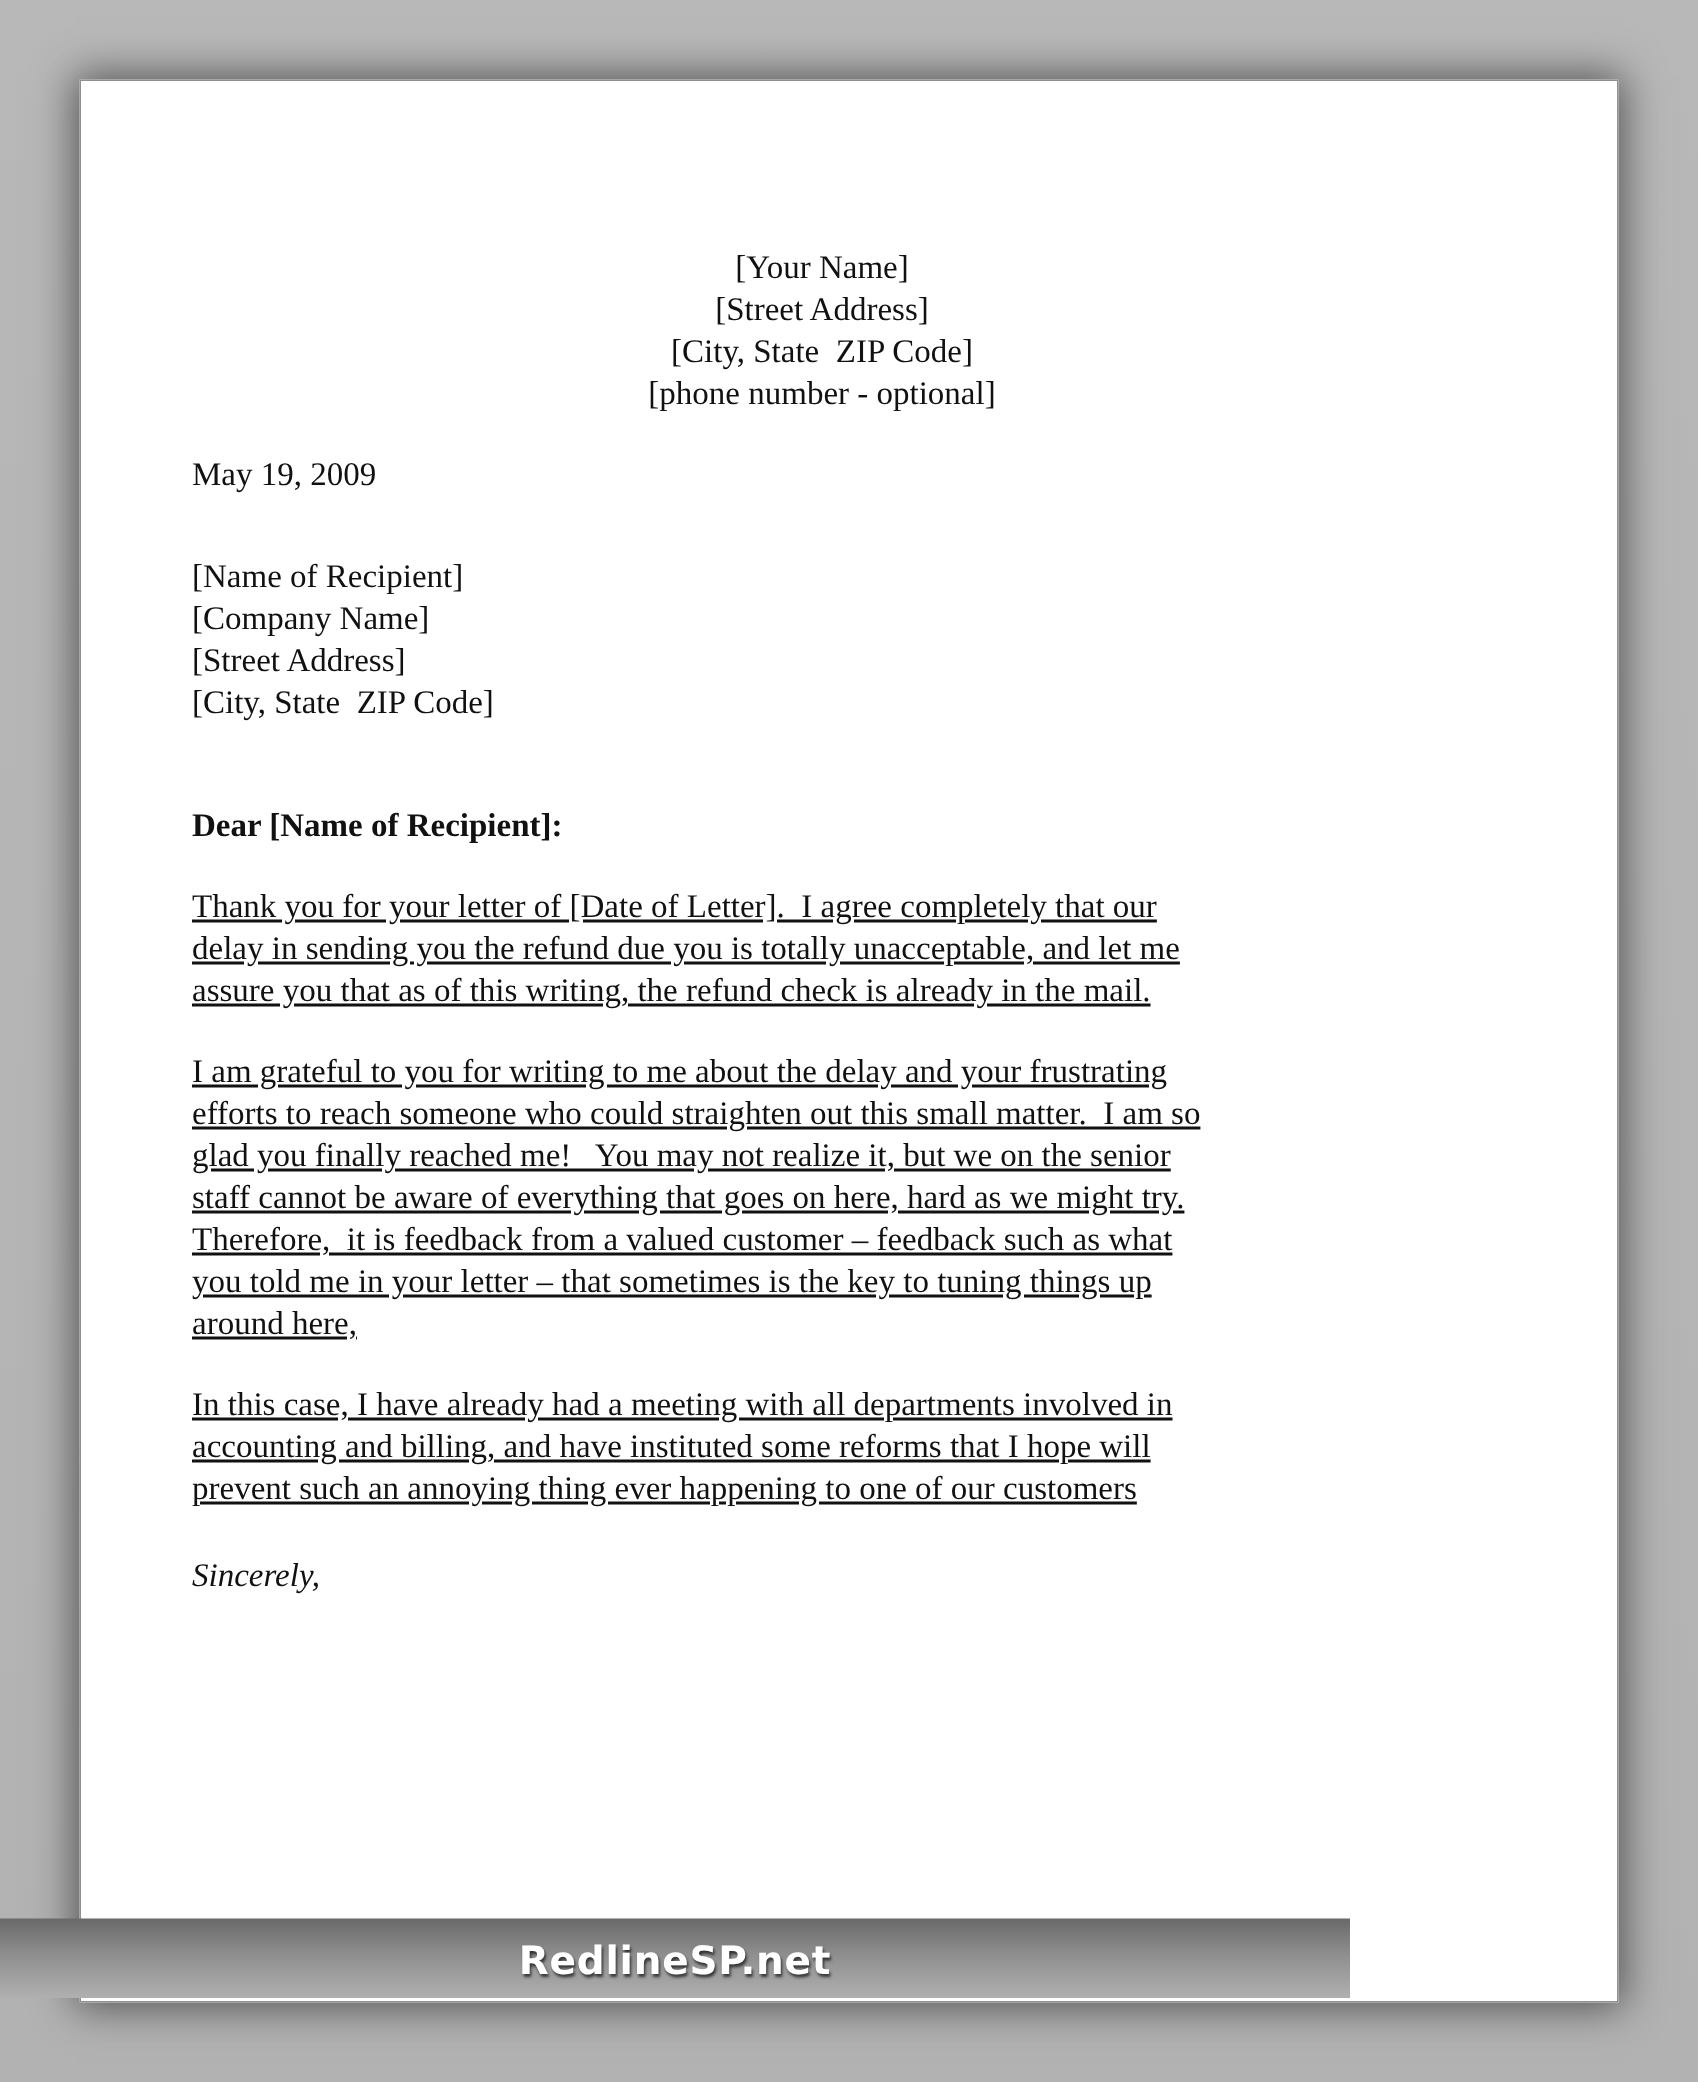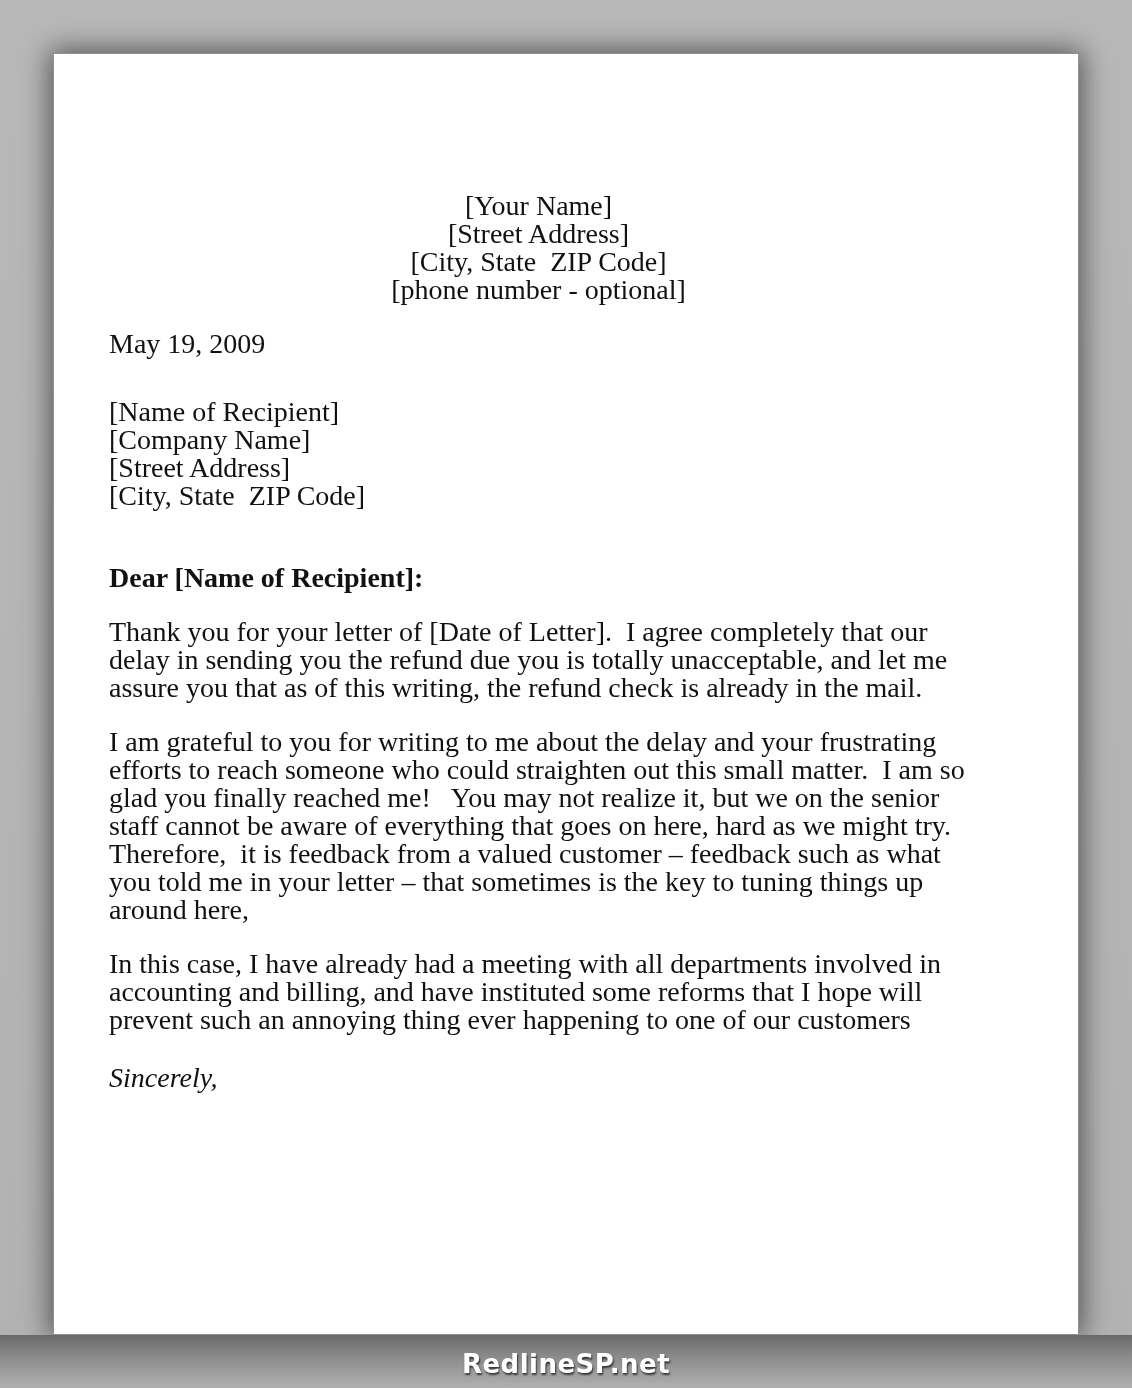--- a/index.html
+++ b/index.html
@@ -20,54 +20,54 @@
     left: 53px;
     top: 53px;
     width: 1026px;
     height: 1282px;
     background: #ffffff;
     border: 1px solid #909090;
     box-sizing: border-box;
     box-shadow: 0 0 26px 3px rgba(0,0,0,0.55);
   }
   .letter {
-    padding: 110px 110px 0 55px;
+    padding: 110px 110px 0 74px;
     color: #111111;
-    font-size: 28px;
+    font-size: 22px;
     line-height: 28px;
-    margin-top: 28px;
   }
   .line {
     white-space: pre;
   }
   .sender-block {
     text-align: center;
   }
   .date-line {
     margin-top: 26px;
   }
   .recipient-block {
     margin-top: 40px;
   }
   .salutation {
     margin-top: 54px;
     font-weight: bold;
   }
   .paragraph {
     margin-top: 26px;
+    text-decoration: underline;
   }
   .closing {
     margin-top: 30px;
     font-style: italic;
   }
   .footer-bar {
     position: absolute;
     left: 0;
-    top: 1335px;
-    width: 1132px;
+    top: 1279px;
+    width: 900px;
     height: 53px;
     background: linear-gradient(180deg, #696969 0%, #8e8e8e 45%, #b0b0b0 100%);
   }
   .watermark {
     padding-top: 14px;
     text-align: center;
     font-family: "DejaVu Sans", sans-serif;
     font-weight: bold;
     font-size: 26px;
     color: #ffffff;

